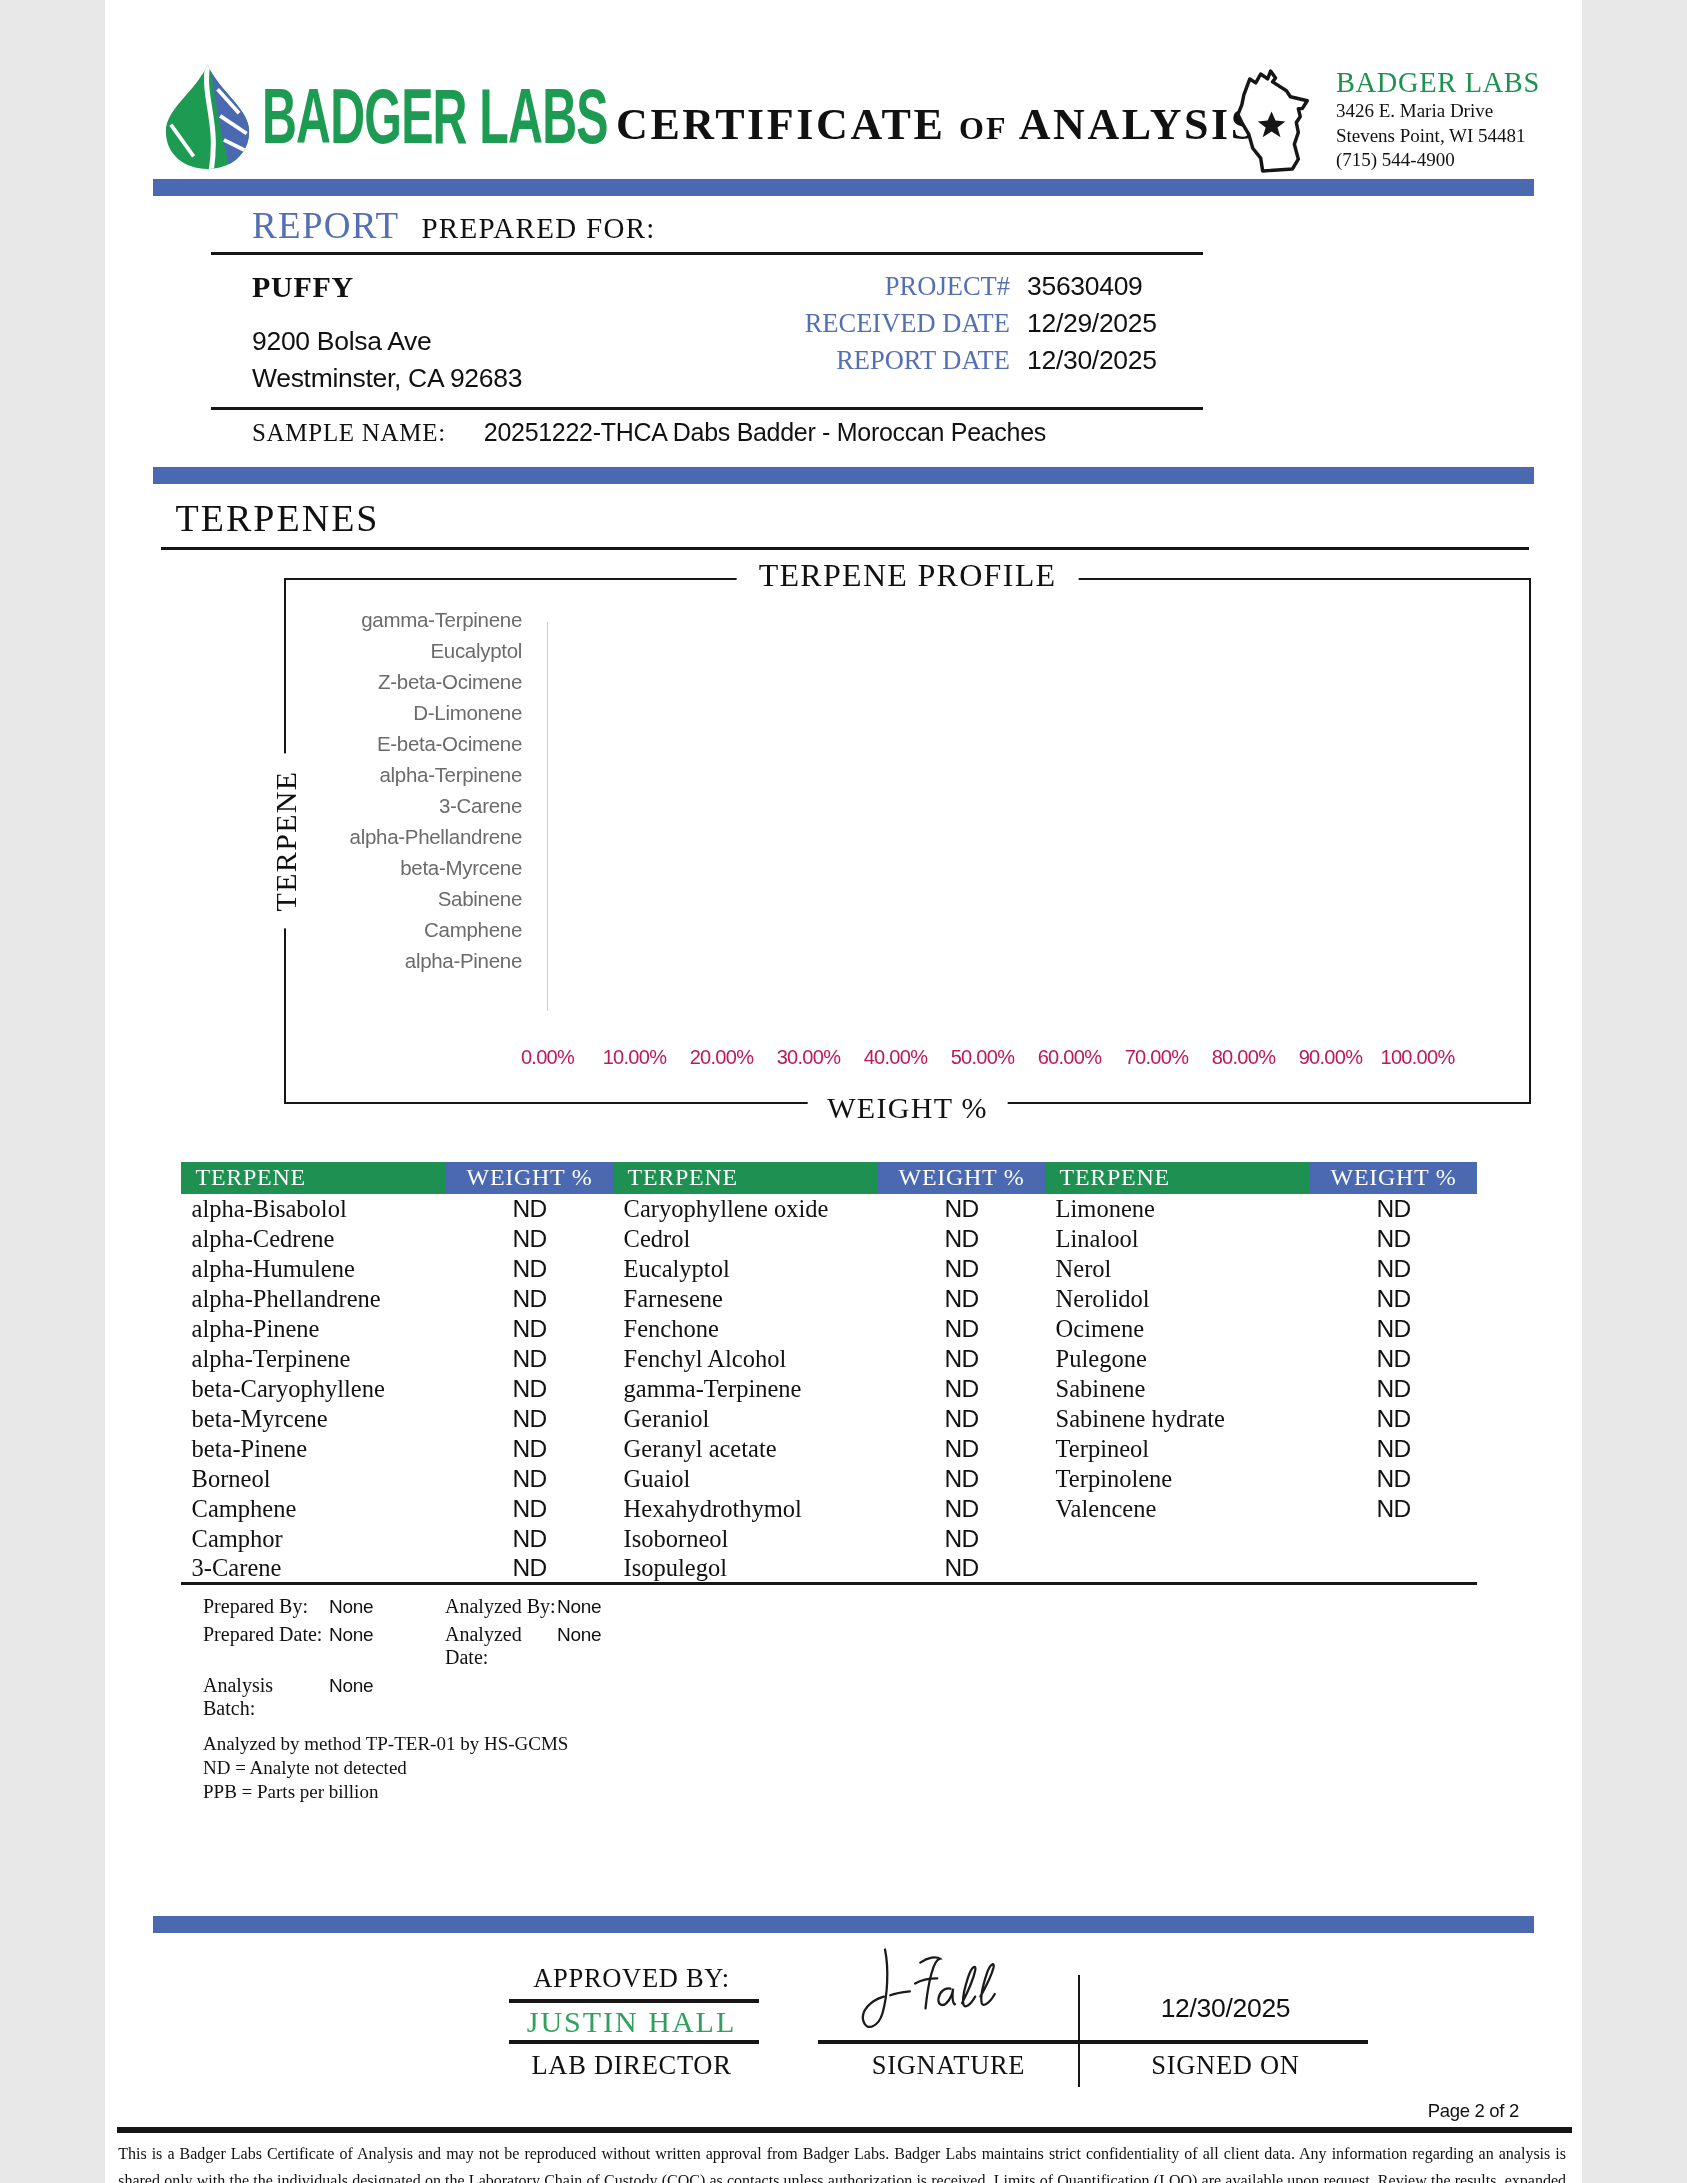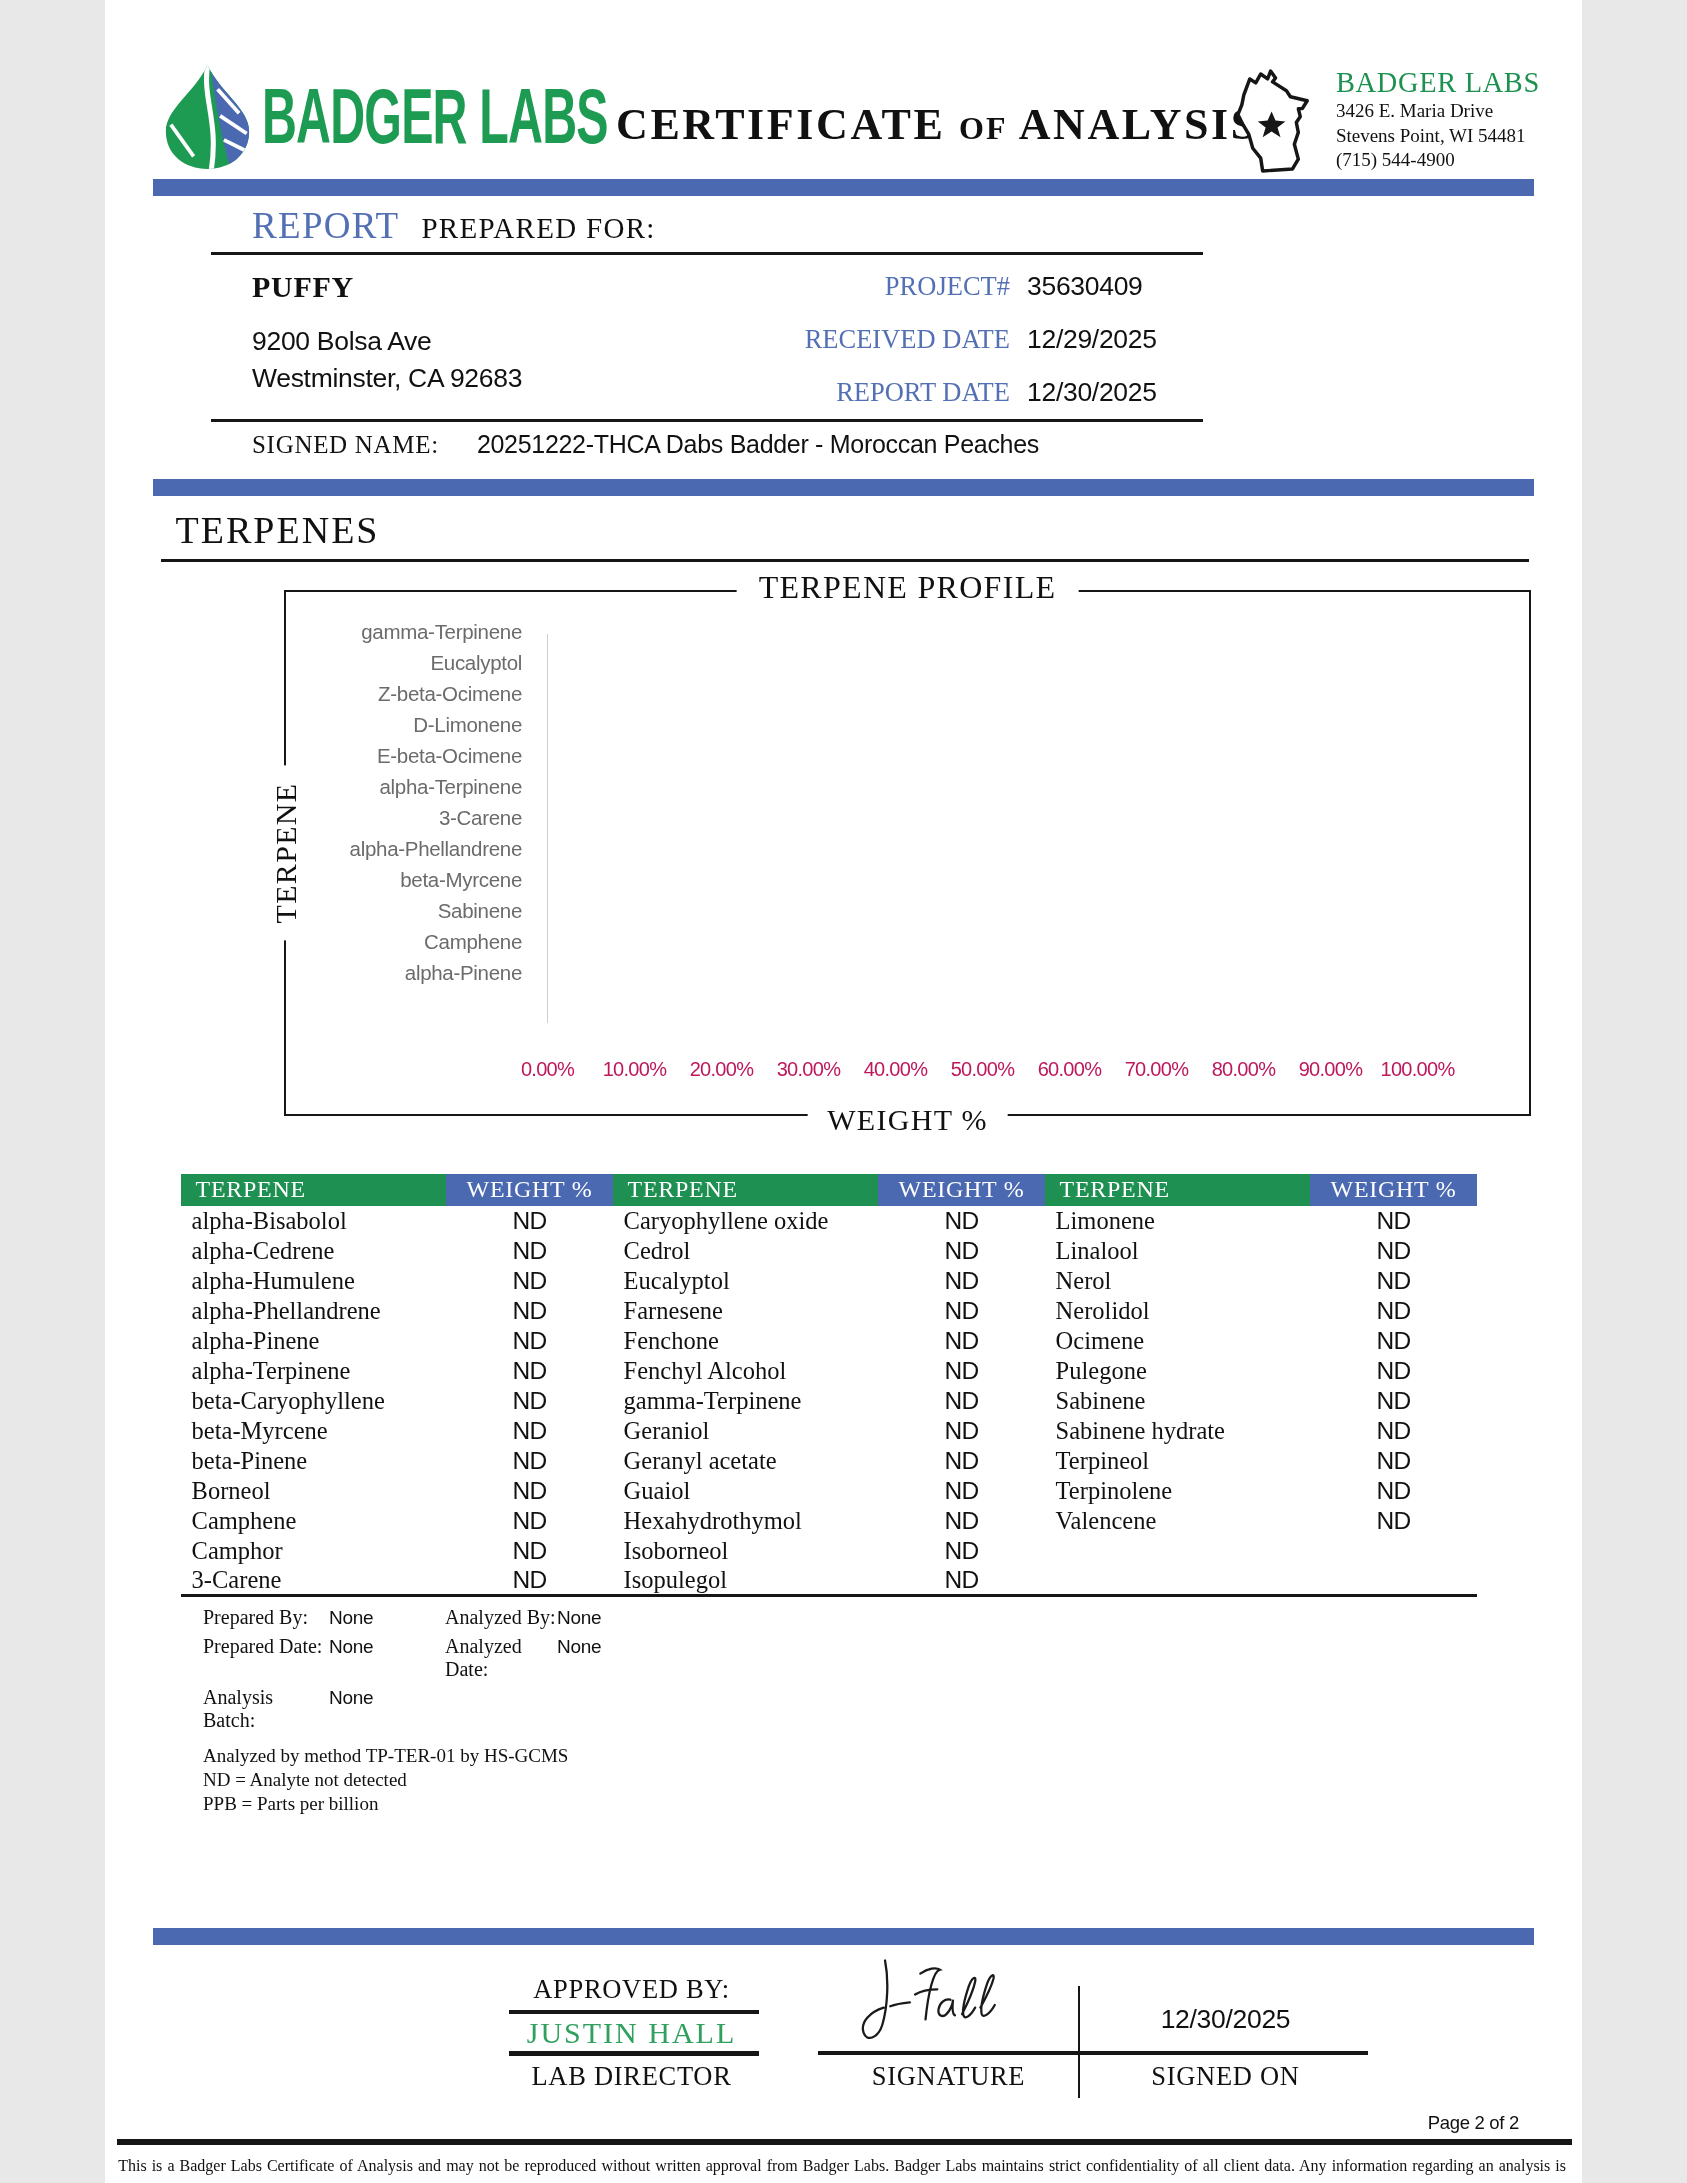--- a/index.html
+++ b/index.html
@@ -36,21 +36,21 @@
   
   .report { margin:5.3px 0 0 106px; width:992px; }
   .rep-title-row { display:flex; align-items:baseline; padding:2.6px 0 5.3px 41px; }
   .rep-title { font-size:37px; color:#5470b4; letter-spacing:1.3px; }
   .rep-sub { font-size:29px; letter-spacing:1.3px; margin-left:22px; }
   .rule { height:3.3px; background:#161616; }
   .rep-info { display:flex; padding:14.6px 0 10.6px 41px; }
   .client { width:370px; }
   .client-name { font-size:30px; font-weight:bold; letter-spacing:0.7px; margin-bottom:18.5px; }
   .client-line { font-size:26.5px; line-height:37px; }
-  .meta { flex:1; display:flex; flex-direction:column; row-gap:22px; padding-top:1.3px; }
+  .meta { flex:1; display:flex; flex-direction:column; row-gap:6px; padding-top:1.3px; }
   .meta-row { display:flex; align-items:baseline; }
   .meta-label { flex:1; text-align:right; font-size:26.5px; color:#5470b4; }
   .meta-value { width:176px; margin-left:17px; font-size:26.5px; }
   .sample-row { display:flex; align-items:baseline; padding:8px 0 6.6px 41px; }
   .sample-label { font-size:25px; letter-spacing:0.7px; }
   .sample-value { font-size:25px; margin-left:38px; }
 
   .bar2 { margin-top:13.2px; }
 
   
@@ -197,21 +197,21 @@
           <span class="meta-value sans">12/29/2025</span>
         </div>
         <div class="meta-row">
           <span class="meta-label">REPORT DATE</span>
           <span class="meta-value sans">12/30/2025</span>
         </div>
       </div>
     </div>
     <div class="rule"></div>
     <div class="sample-row">
-      <span class="sample-label">SIGNED NAME:</span>
+      <span class="sample-label">SAMPLE NAME:</span>
       <span class="sample-value sans">20251222-THCA Dabs Badder - Moroccan Peaches</span>
     </div>
   </div>
 
   <div class="bar bar2"></div>
 
   <div class="section-h">TERPENES</div>
 
   <div class="chart-box">
     <div class="chart-title">TERPENE PROFILE</div>

